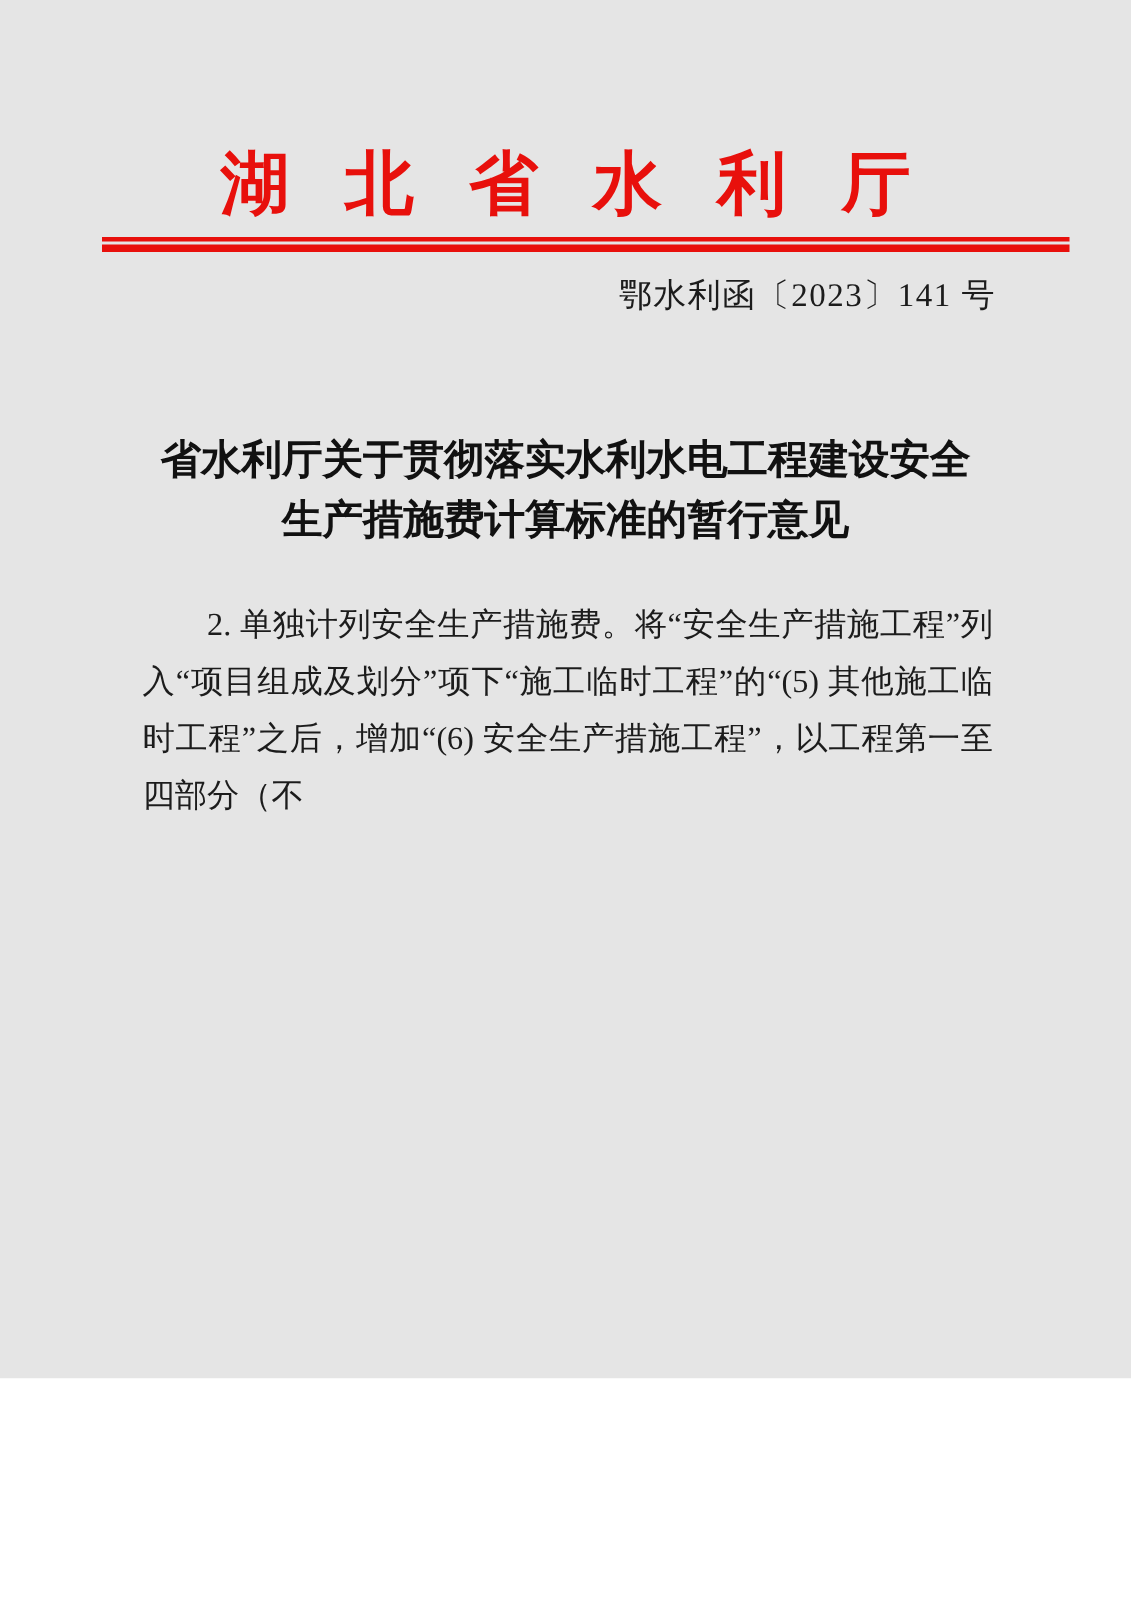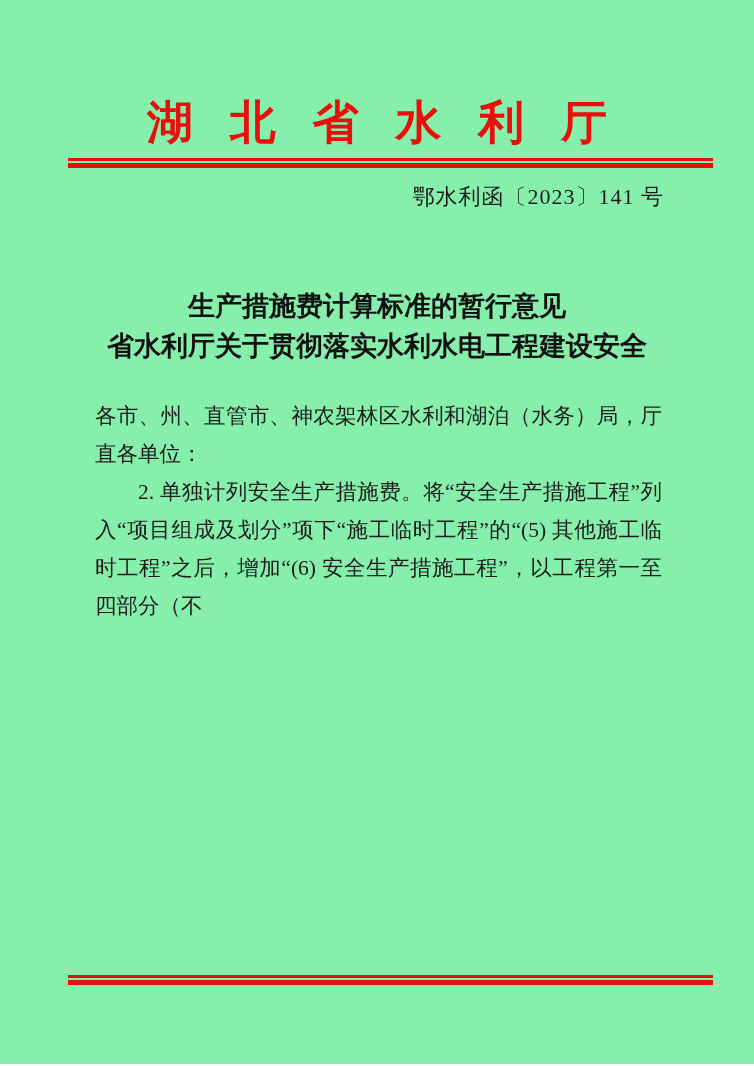--- a/index.html
+++ b/index.html
@@ -1,21 +1,21 @@
 <!DOCTYPE html>
 <html><head>
 <meta charset="utf-8">
 <style>
   html, body { margin: 0; padding: 0; background: #ffffff; }
   .page {
     position: relative;
     width: 754px;
-    height: 1064px;
+    height: 919px;
     margin: 0 auto;
-    background: #86efac;
+    background: #e5e5e5;
     font-family: "Liberation Serif", "DejaVu Serif", serif;
     color: #1c1c1c;
     overflow: hidden;
   }
 
   
   .org-wrap {
     position: absolute;
     top: 92px;
     left: 0;
@@ -93,26 +93,25 @@
 
   <div class="rule rule-top">
     <div class="thin"></div>
     <div class="gap"></div>
     <div class="thick"></div>
   </div>
 
   <div class="doc-number">鄂水利函〔2023〕141 号</div>
 
   <div class="doc-title">
+    <div>省水利厅关于贯彻落实水利水电工程建设安全</div>
     <div>生产措施费计算标准的暂行意见</div>
-    <div>省水利厅关于贯彻落实水利水电工程建设安全</div>
   </div>
 
   <div class="body-text">
-    <p>各市、州、直管市、神农架林区水利和湖泊（水务）局，厅直各单位：</p>
     <p class="indent">2. 单独计列安全生产措施费。将“安全生产措施工程”列入“项目组成及划分”项下“施工临时工程”的“(5) 其他施工临时工程”之后，增加“(6) 安全生产措施工程”，以工程第一至四部分（不</p>
   </div>
 
   <div class="rule rule-bottom">
     <div class="thin"></div>
     <div class="gap"></div>
     <div class="thick"></div>
   </div>
 
 </div>

